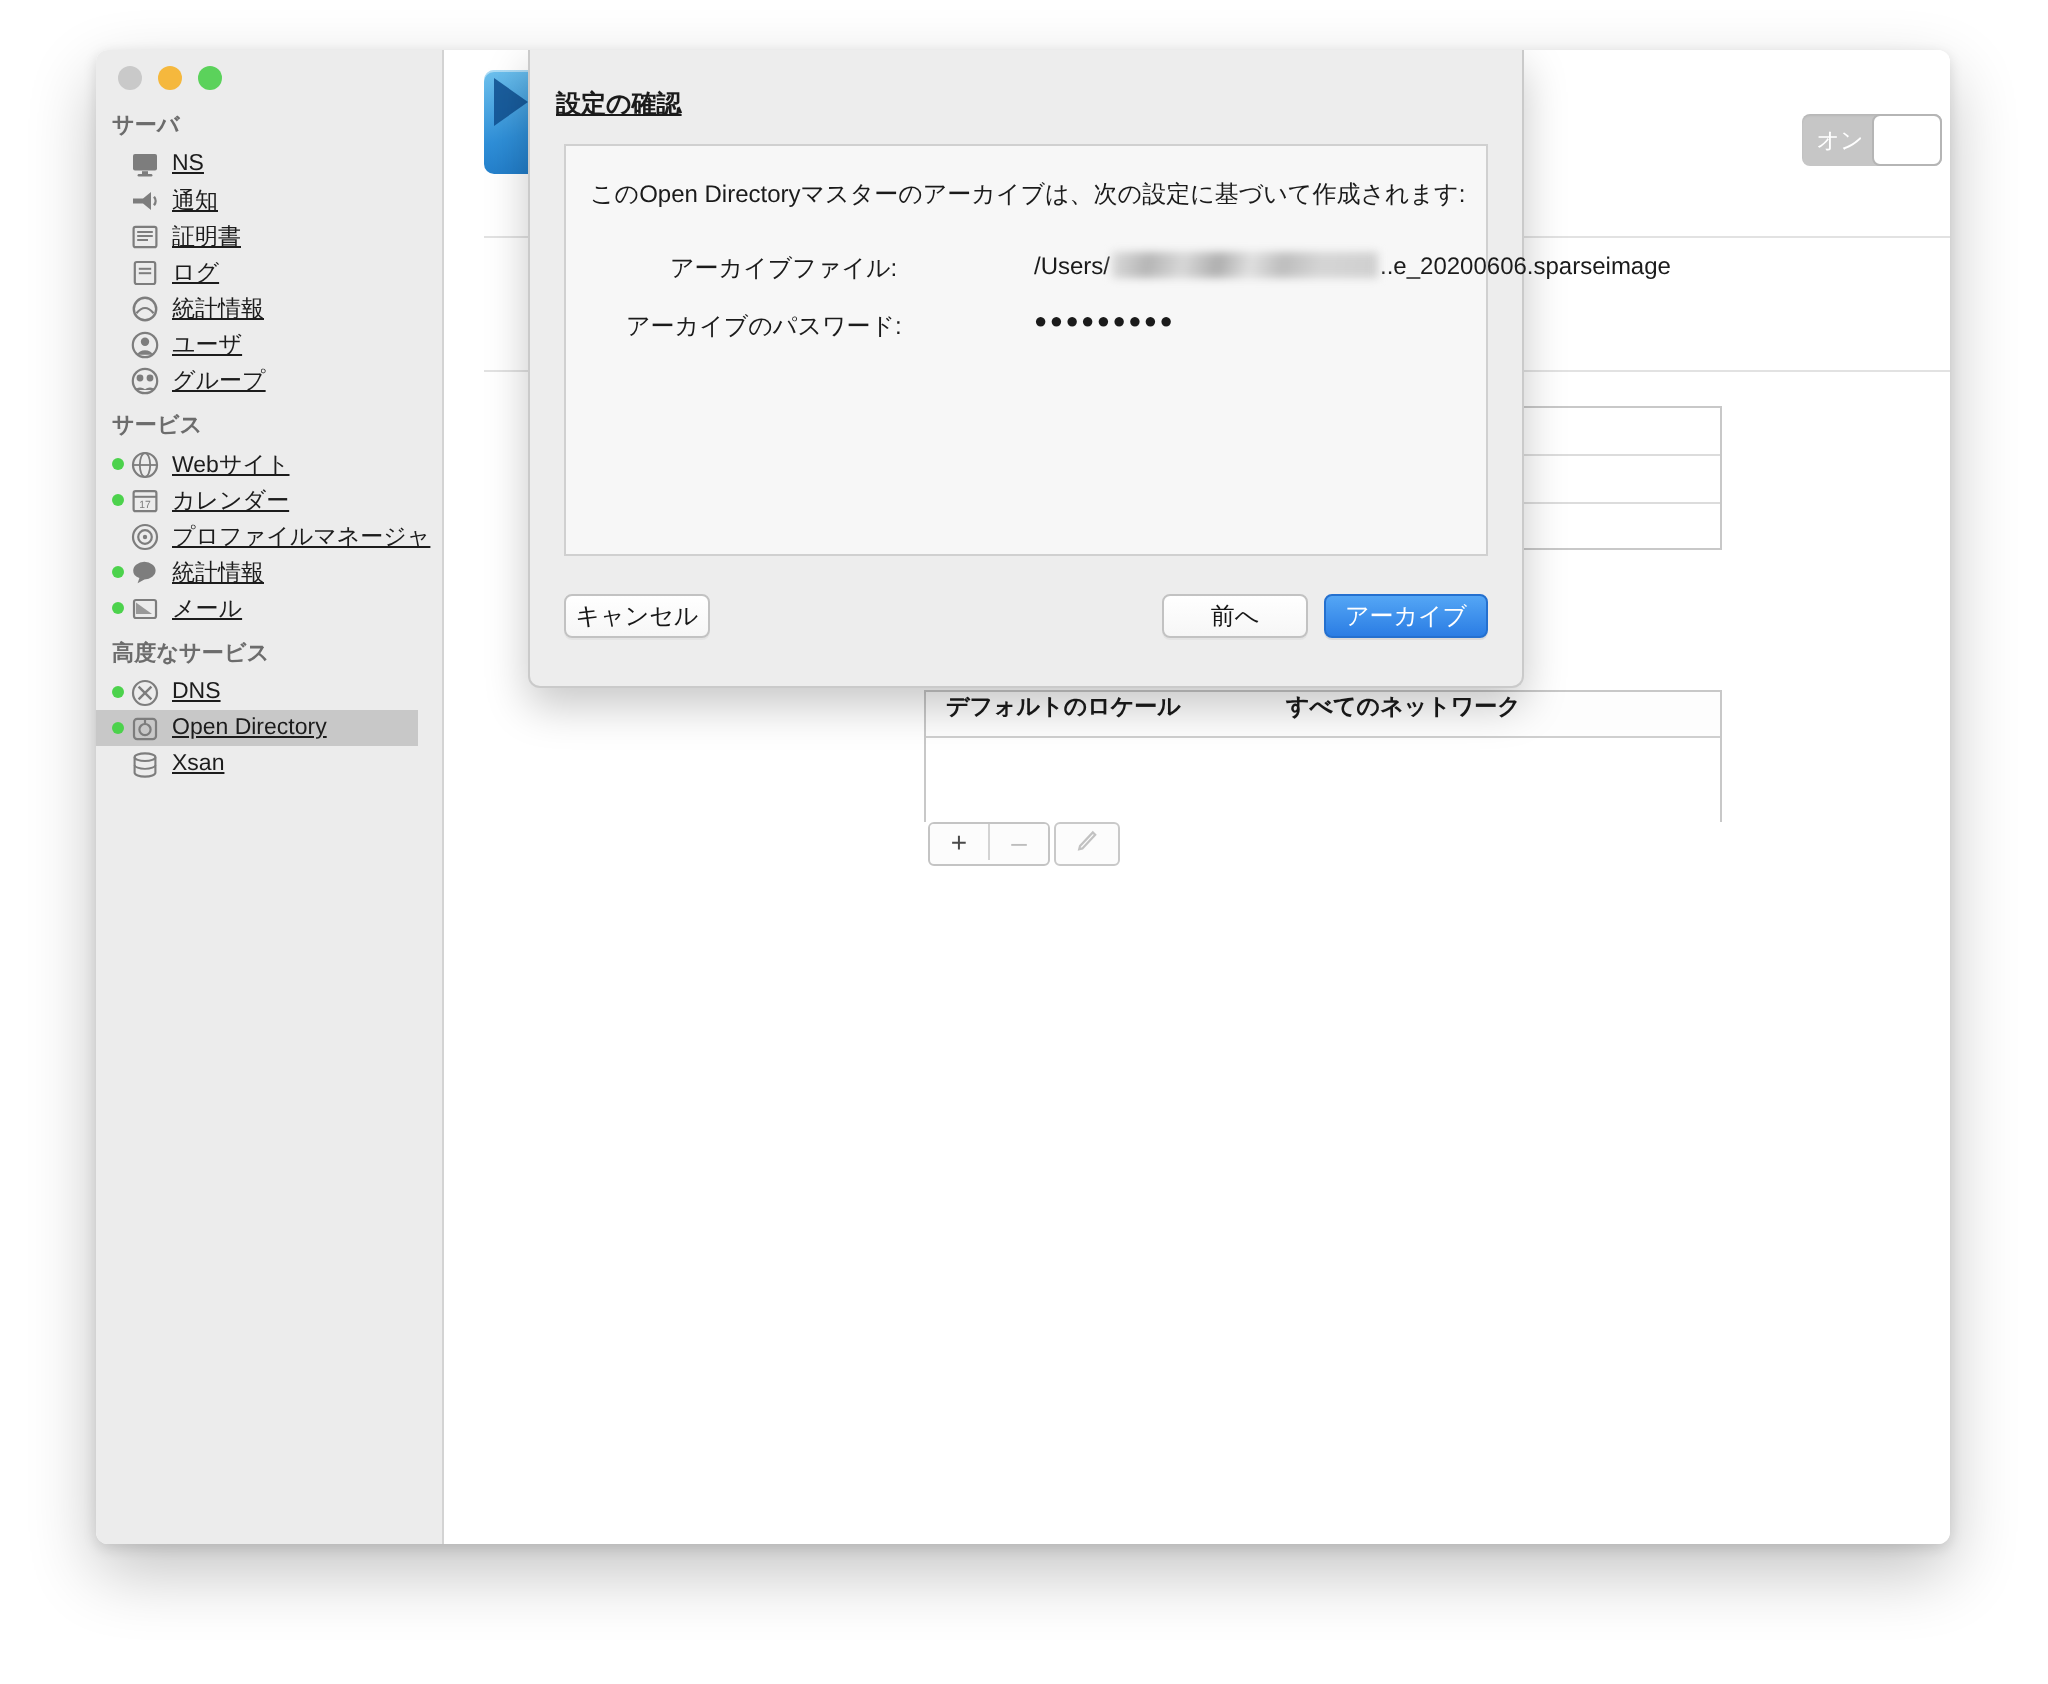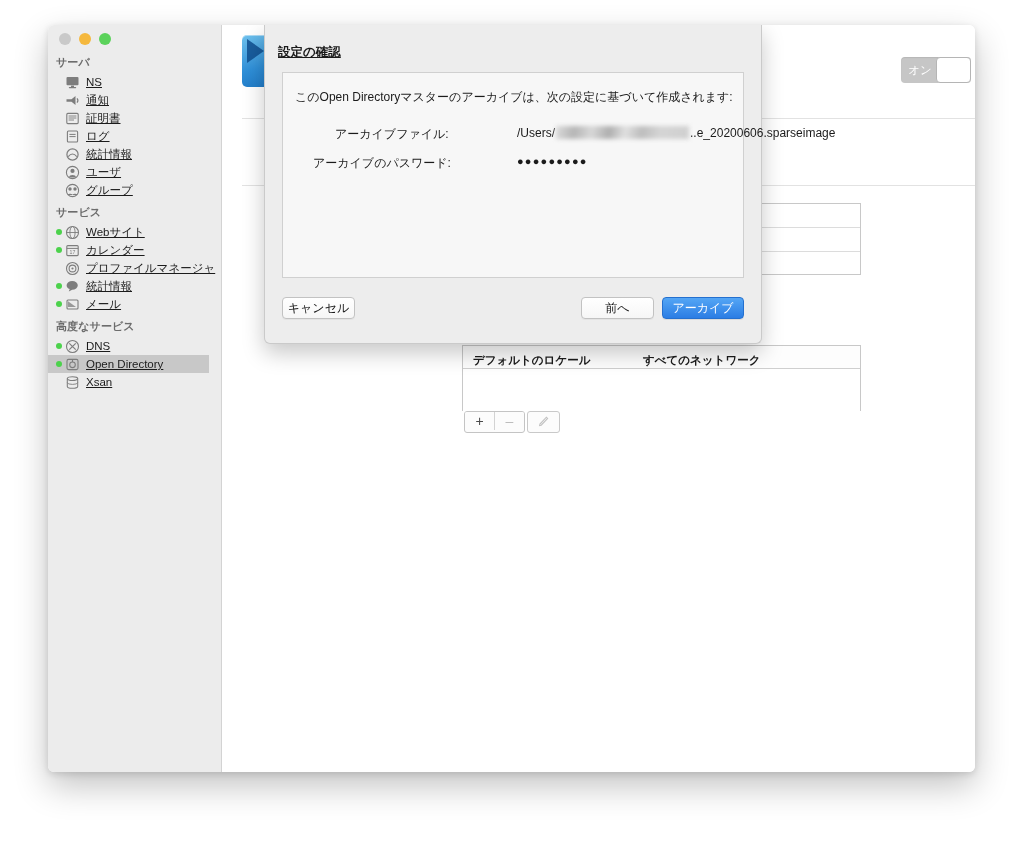--- a/index.html
+++ b/index.html
@@ -109,21 +109,21 @@
   .hrule { position: absolute; left: 8px; right: 10px; height: 1px; background: #e2e2e2; }
 
   .tbl {
     position: absolute;
     border: 1px solid #c8c8c8; background: #ffffff;
     box-sizing: border-box;
   }
   .tbl .trow { height: 24px; border-bottom: 1px solid #dcdcdc; box-sizing: border-box; }
   .tbl .trow:last-child { border-bottom: none; }
   .tbl2 .thead {
-    display: flex; height: 22px; align-items: flex-end;
+    display: flex; height: 22px; align-items: flex-start;
     border-bottom: 1px solid #cfcfcf;
     background: #fdfdfd;
     font-family: Liberation Serif, serif;
   }
   .tbl2 .th {
     font-size: 11.5px; color: #1b1b1b; font-weight: bold;
     padding-left: 10px; box-sizing: border-box;
   }
   .tbl2 .tbody { height: 43px; background: #ffffff; }
 

